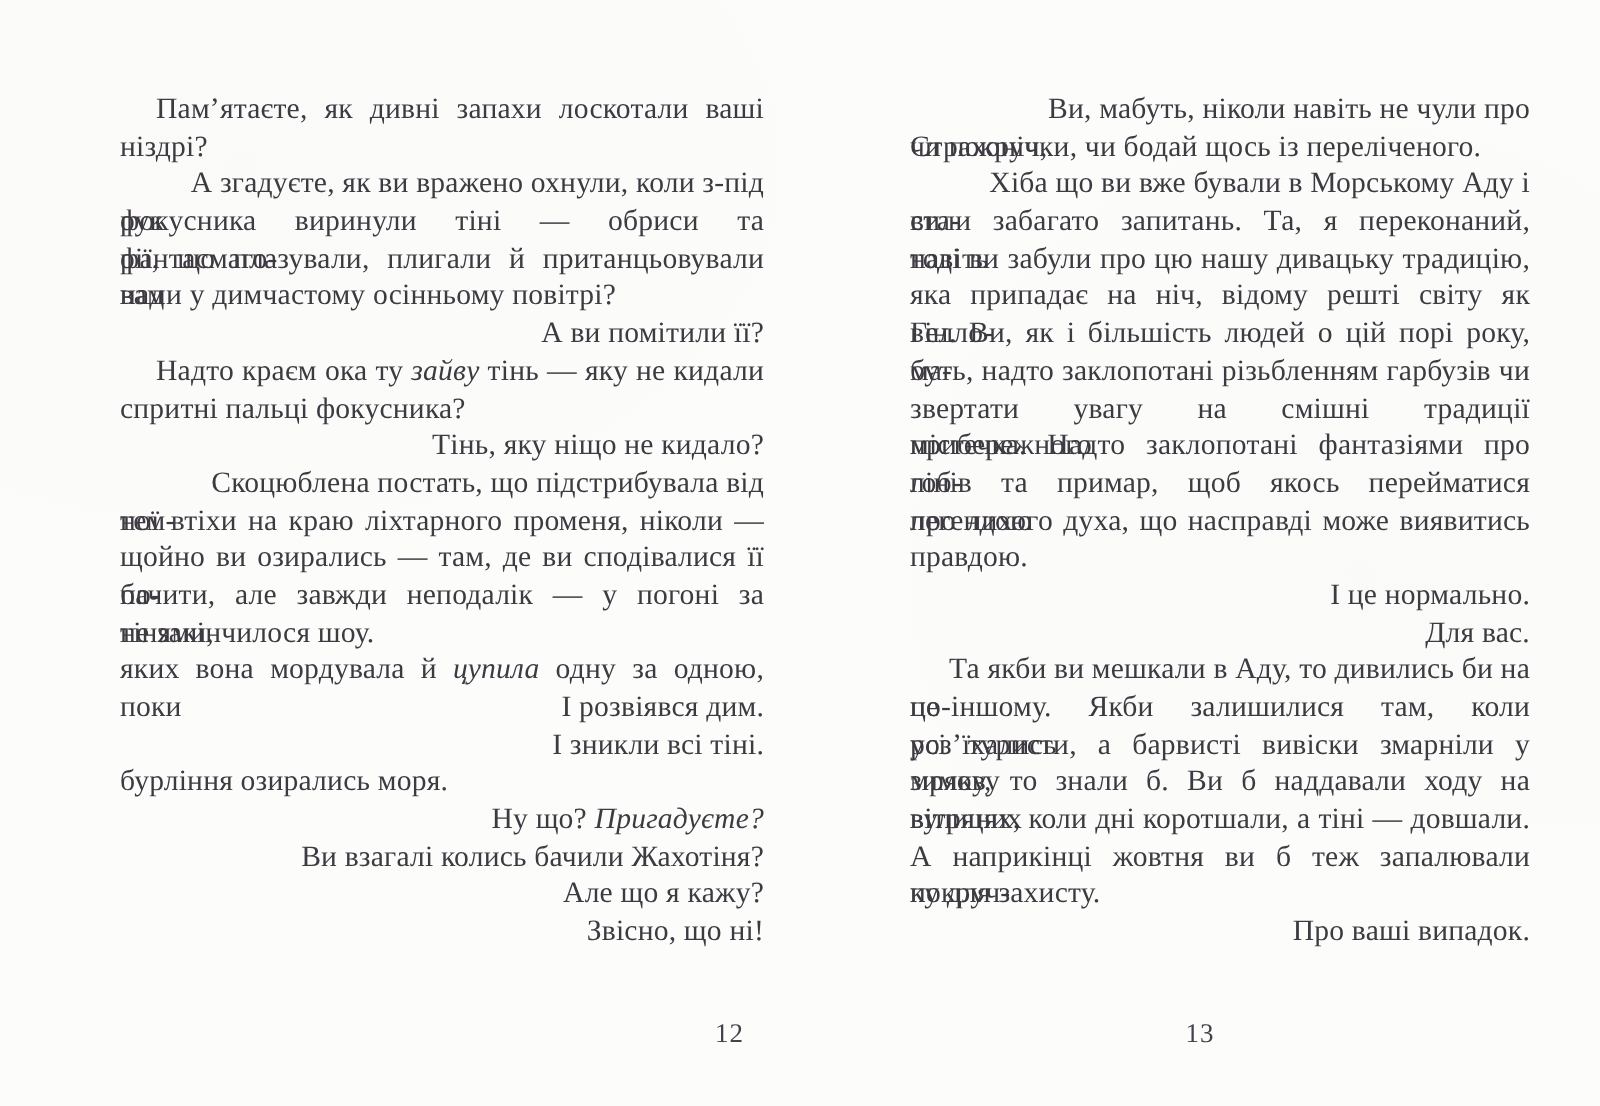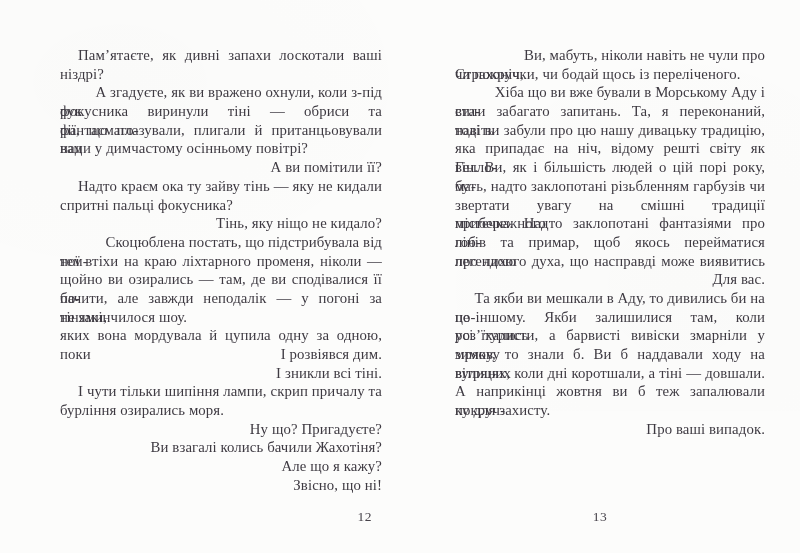--- a/index.html
+++ b/index.html
@@ -35,21 +35,21 @@
     height: 18.7px;
     white-space: normal;
     text-align: left;
     letter-spacing: 0.1px;
   }
   .line.just {
     text-align: justify;
     text-align-last: justify;
   }
   .line.ind { text-indent: 18px; text-align: right; }
-  .it { }
+  .it { font-style: italic; }
   .folio {
     position: absolute;
     top: 509px;
     text-align: center;
     font-size: 13.5px;
     letter-spacing: 0.5px;
     color: #46424a;
   }
   .folio.left  { left: 50px;  width: 322px; text-align: right; }
   .folio.right { left: 445px; width: 310px; }
@@ -71,41 +71,42 @@
       <div class="line"><span>спритні пальці фокусника?</span></div>
       <div class="line ind"><span>Тінь, яку ніщо не кидало?</span></div>
       <div class="line ind just"><span>Скоцюблена постать, що підстрибувала від тем-</span></div>
       <div class="line just"><span>ної втіхи на краю ліхтарного променя, ніколи —</span></div>
       <div class="line just"><span>щойно ви озирались — там, де ви сподівалися її по-</span></div>
       <div class="line just"><span>бачити, але завжди неподалік — у погоні за тінями,</span></div>
       <div class="line"><span>не закінчилося шоу.</span></div>
       <div class="line just"><span>яких вона мордувала й </span><span class="it">цупила</span><span> одну за одною, поки</span></div>
       <div class="line ind"><span>І розвіявся дим.</span></div>
       <div class="line ind"><span>І зникли всі тіні.</span></div>
-      <div class="line ind just"><span>І чути тільки шипіння лампи, скрип причалу та</span></div>
       <div class="line"><span>бурління озирались моря.</span></div>
       <div class="line ind"><span>Ну що? </span><span class="it">Пригадуєте?</span></div>
       <div class="line ind"><span>Ви взагалі колись бачили Жахотіня?</span></div>
       <div class="line ind"><span>Але що я кажу?</span></div>
       <div class="line ind"><span>Звісно, що ні!</span></div>
     </div>
 
   <div class="textblock right">
       <div class="line ind just"><span>Ви, мабуть, ніколи навіть не чули про Страхоніч,</span></div>
       <div class="line"><span>чи покручки, чи бодай щось із переліченого.</span></div>
       <div class="line ind just"><span>Хіба що ви вже бували в Морському Аду і ста-</span></div>
       <div class="line just"><span>вили забагато запитань. Та, я переконаний, навіть</span></div>
       <div class="line just"><span>тоді ви забули про цю нашу дивацьку традицію,</span></div>
       <div class="line just"><span>яка припадає на ніч, відому решті світу як Гелло-</span></div>
       <div class="line just"><span>він. Ви, як і більшість людей о цій порі року, ма-</span></div>
       <div class="line just"><span>буть, надто заклопотані різьбленням гарбузів чи</span></div>
       <div class="line just"><span>звертати увагу на смішні традиції прибережного</span></div>
       <div class="line just"><span>містечка. Надто заклопотані фантазіями про гоб-</span></div>
       <div class="line just"><span>лінів та примар, щоб якось перейматися легендою</span></div>
       <div class="line just"><span>про лихого духа, що насправді може виявитись</span></div>
+      <div class="line"><span>правдою.</span></div>
+      <div class="line ind"><span>І це нормально.</span></div>
       <div class="line ind"><span>Для вас.</span></div>
       <div class="line ind just"><span>Та якби ви мешкали в Аду, то дивились би на це</span></div>
       <div class="line just"><span>по-іншому. Якби залишилися там, коли роз’їхались</span></div>
       <div class="line just"><span>усі туристи, а барвисті вивіски змарніли у зимову</span></div>
       <div class="line just"><span>мряку, то знали б. Ви б наддавали ходу на вітряних</span></div>
       <div class="line just"><span>вулицях, коли дні коротшали, а тіні — довшали.</span></div>
       <div class="line just"><span>А наприкінці жовтня ви б теж запалювали покруч-</span></div>
       <div class="line"><span>ку для захисту.</span></div>
       <div class="line ind"><span>Про ваші випадок.</span></div>
     </div>

